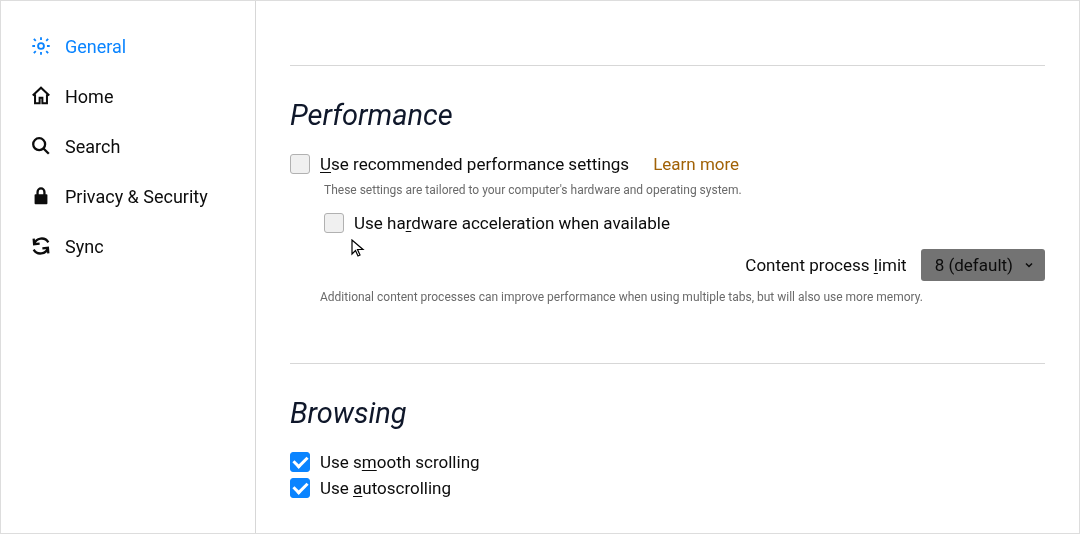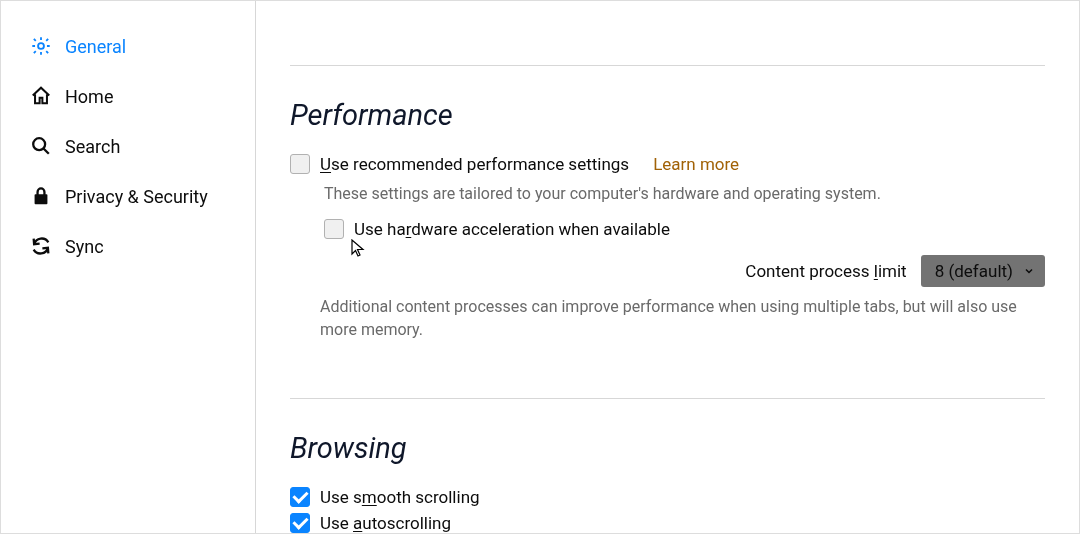--- a/index.html
+++ b/index.html
@@ -75,21 +75,21 @@
     }
     .cb.checked::after {
       content: "";
       width: 6px;
       height: 11px;
       border: solid #fff;
       border-width: 0 3px 3px 0;
       transform: rotate(45deg) translate(-1px, -1px);
     }
     .link { color: #a16207; text-decoration: none; cursor: pointer; margin-left: 14px; }
-    .help-text { color: #6a6a6a; font-size: 16px; margin: 8px 0 14px 34px; max-width: 760px; line-height: 1.45; }
+    .help-text { color: #6a6a6a; font-size: 12px; margin: 8px 0 14px 34px; max-width: 760px; line-height: 1.45; }
     .help-text.sub2 { margin-left: 30px; }
     .limit-row { display: flex; align-items: center; gap: 14px; margin: 16px 0 8px 34px; justify-content: flex-end; }
     .select {
       display: inline-flex;
       align-items: center;
       background: #737373;
       padding: 6px 32px 6px 14px;
       border-radius: 3px;
       position: relative;
       cursor: pointer;

